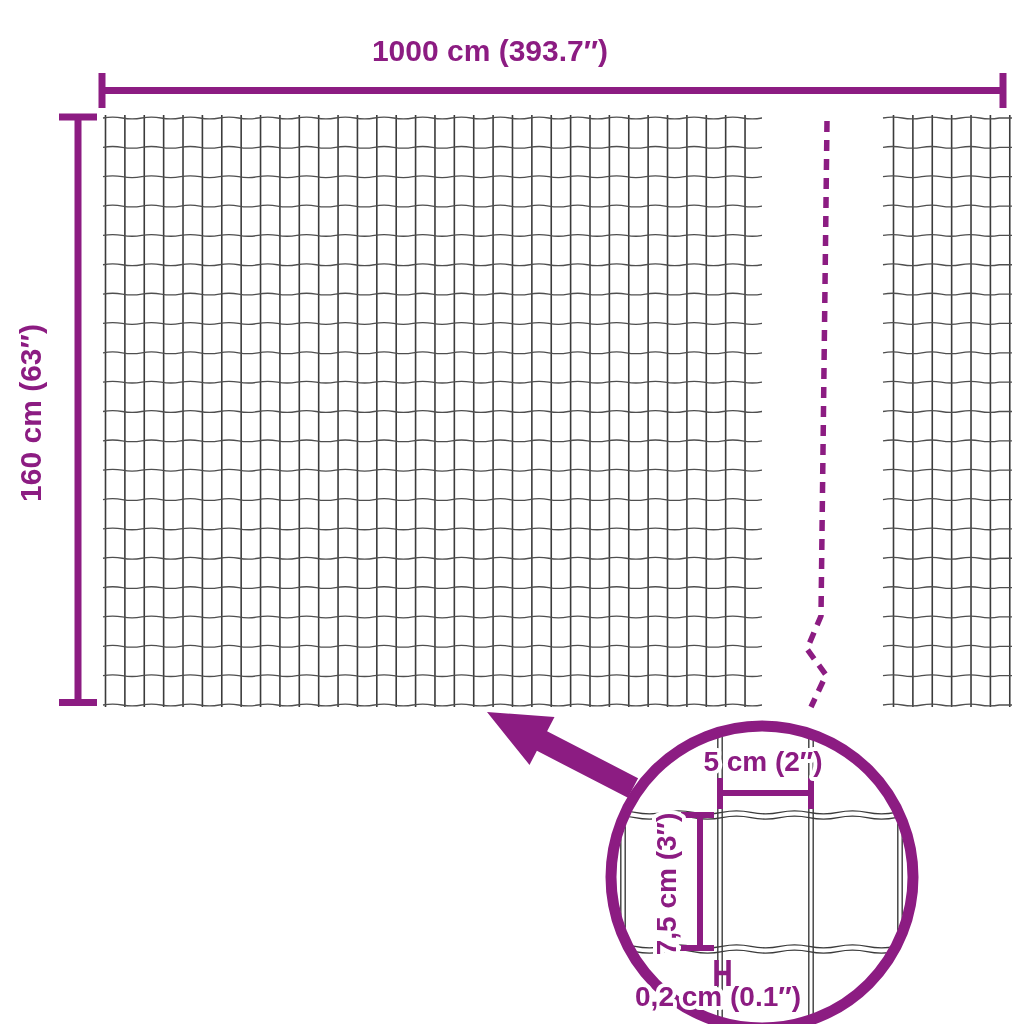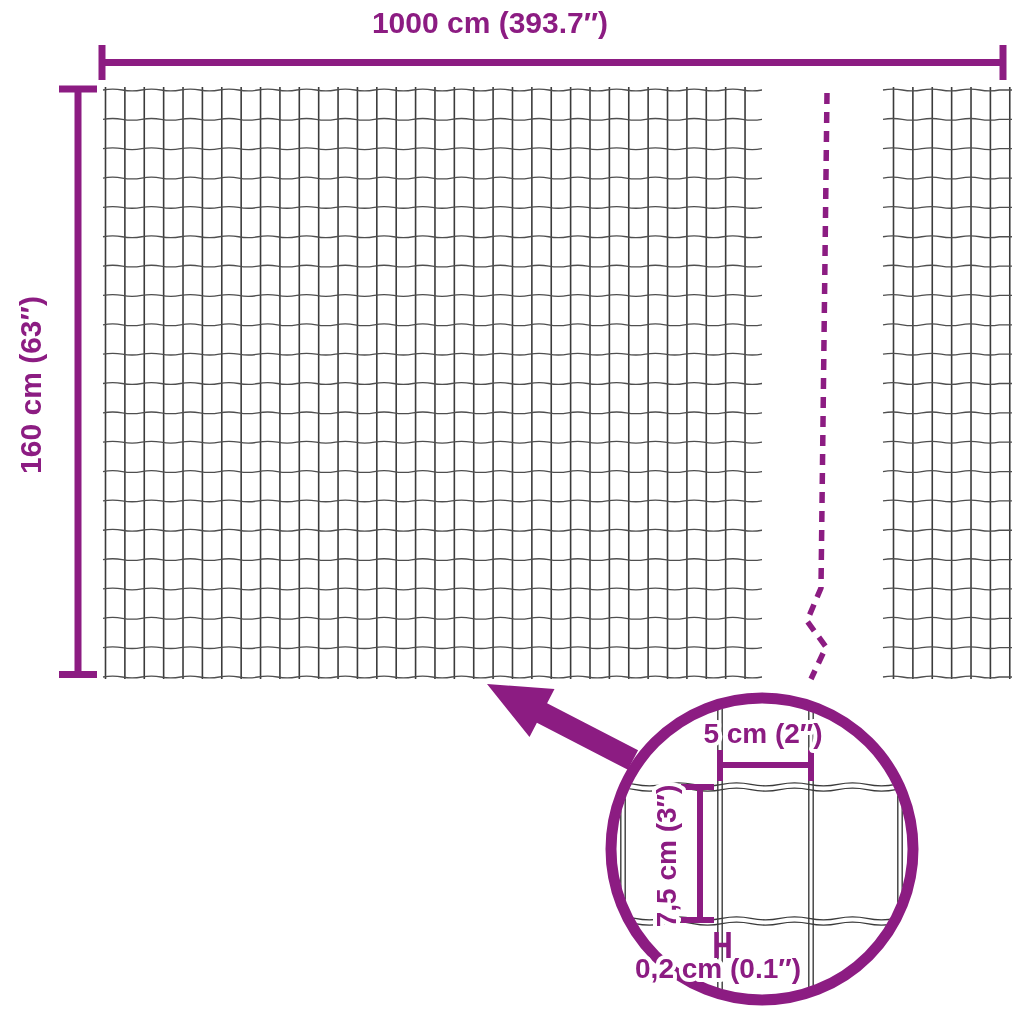--- a/index.html
+++ b/index.html
@@ -9,20 +9,21 @@
     width: 1024px;
     height: 1024px;
     overflow: hidden;
     font-family: "Liberation Sans", sans-serif;
   }
   .canvas {
     position: relative;
     width: 1024px;
     height: 743px;
     background: var(--bg, #ffffff);
+    margin-top: 28px;
   }
   svg { display: block; }
   .accent-stroke { stroke: var(--accent); fill: none; }
   .accent-fill   { fill: var(--accent); stroke: none; }
   .wire-v { stroke: var(--wire-dark); stroke-width: 1.6; fill: none; }
   .wire-h { stroke: var(--wire-light); stroke-width: 1.3; fill: none; }
   .lens-wire { stroke: var(--wire-dark); stroke-width: 1.4; fill: none; }
   .dim-line  { stroke: var(--accent); stroke-width: 7; fill: none; }
   .dim-line-sm { stroke: var(--accent); stroke-width: 6; fill: none; }
   .dim-line-xs { stroke: var(--accent); stroke-width: 4.5; fill: none; }

